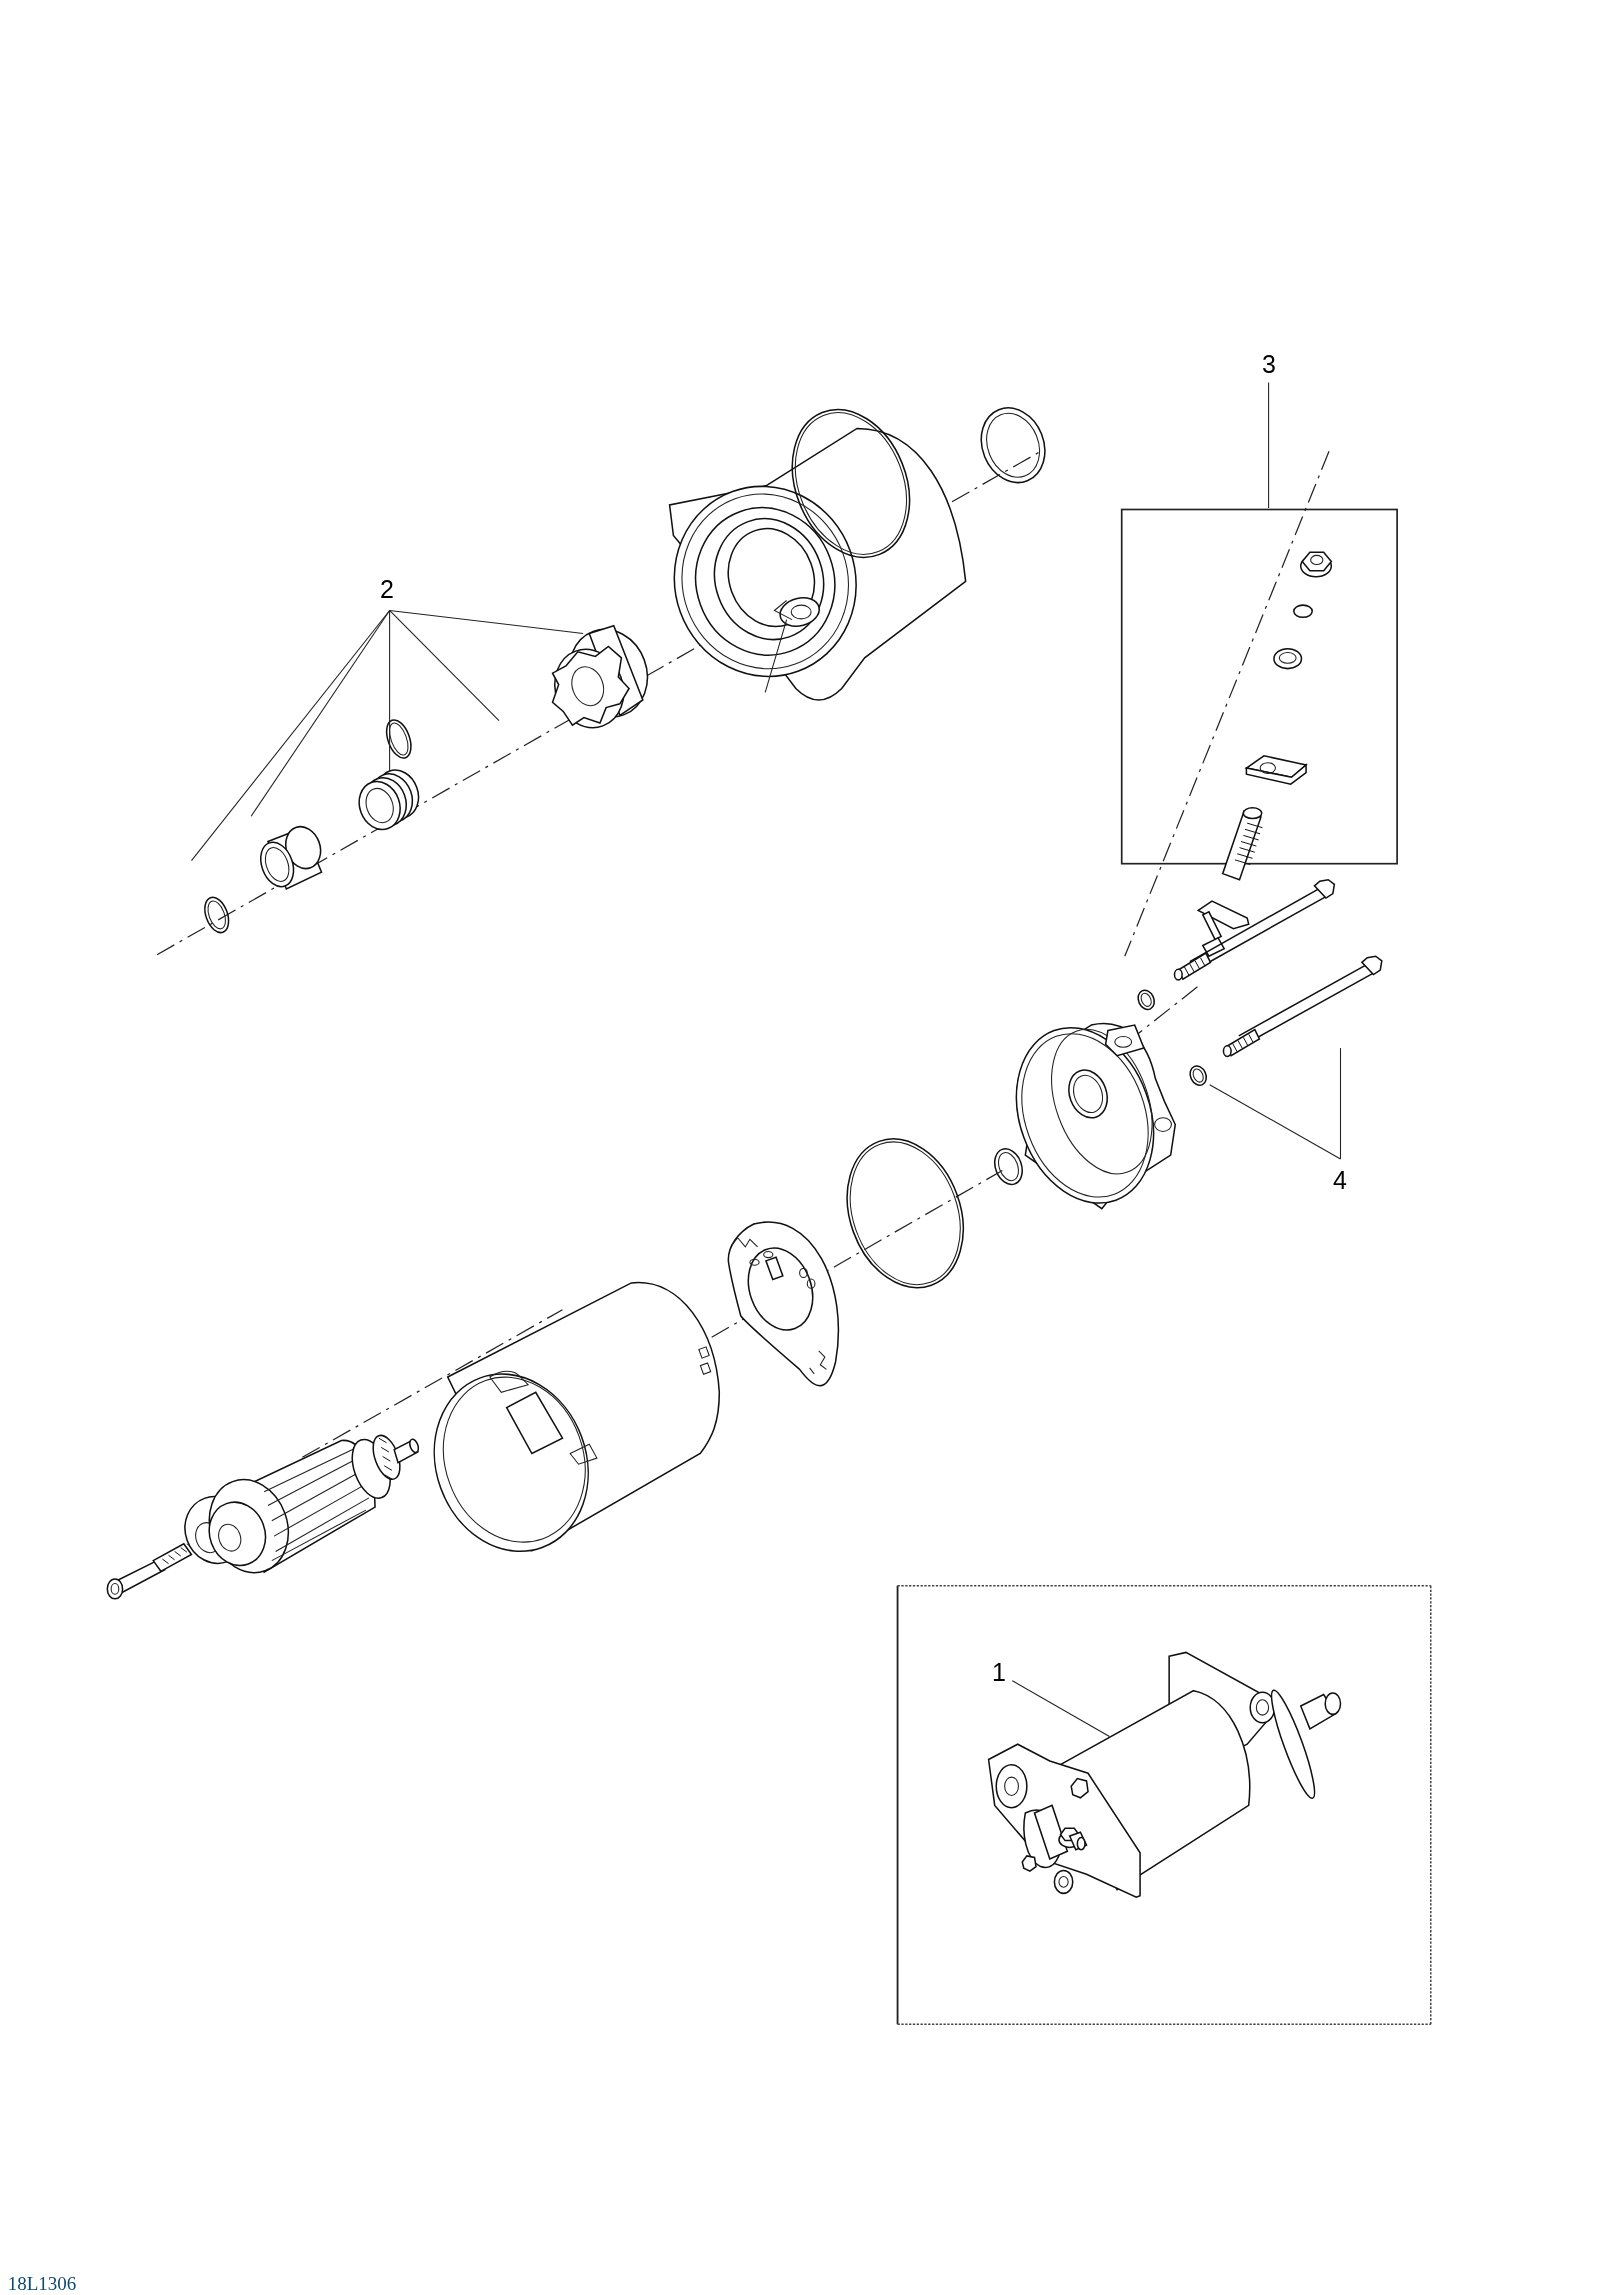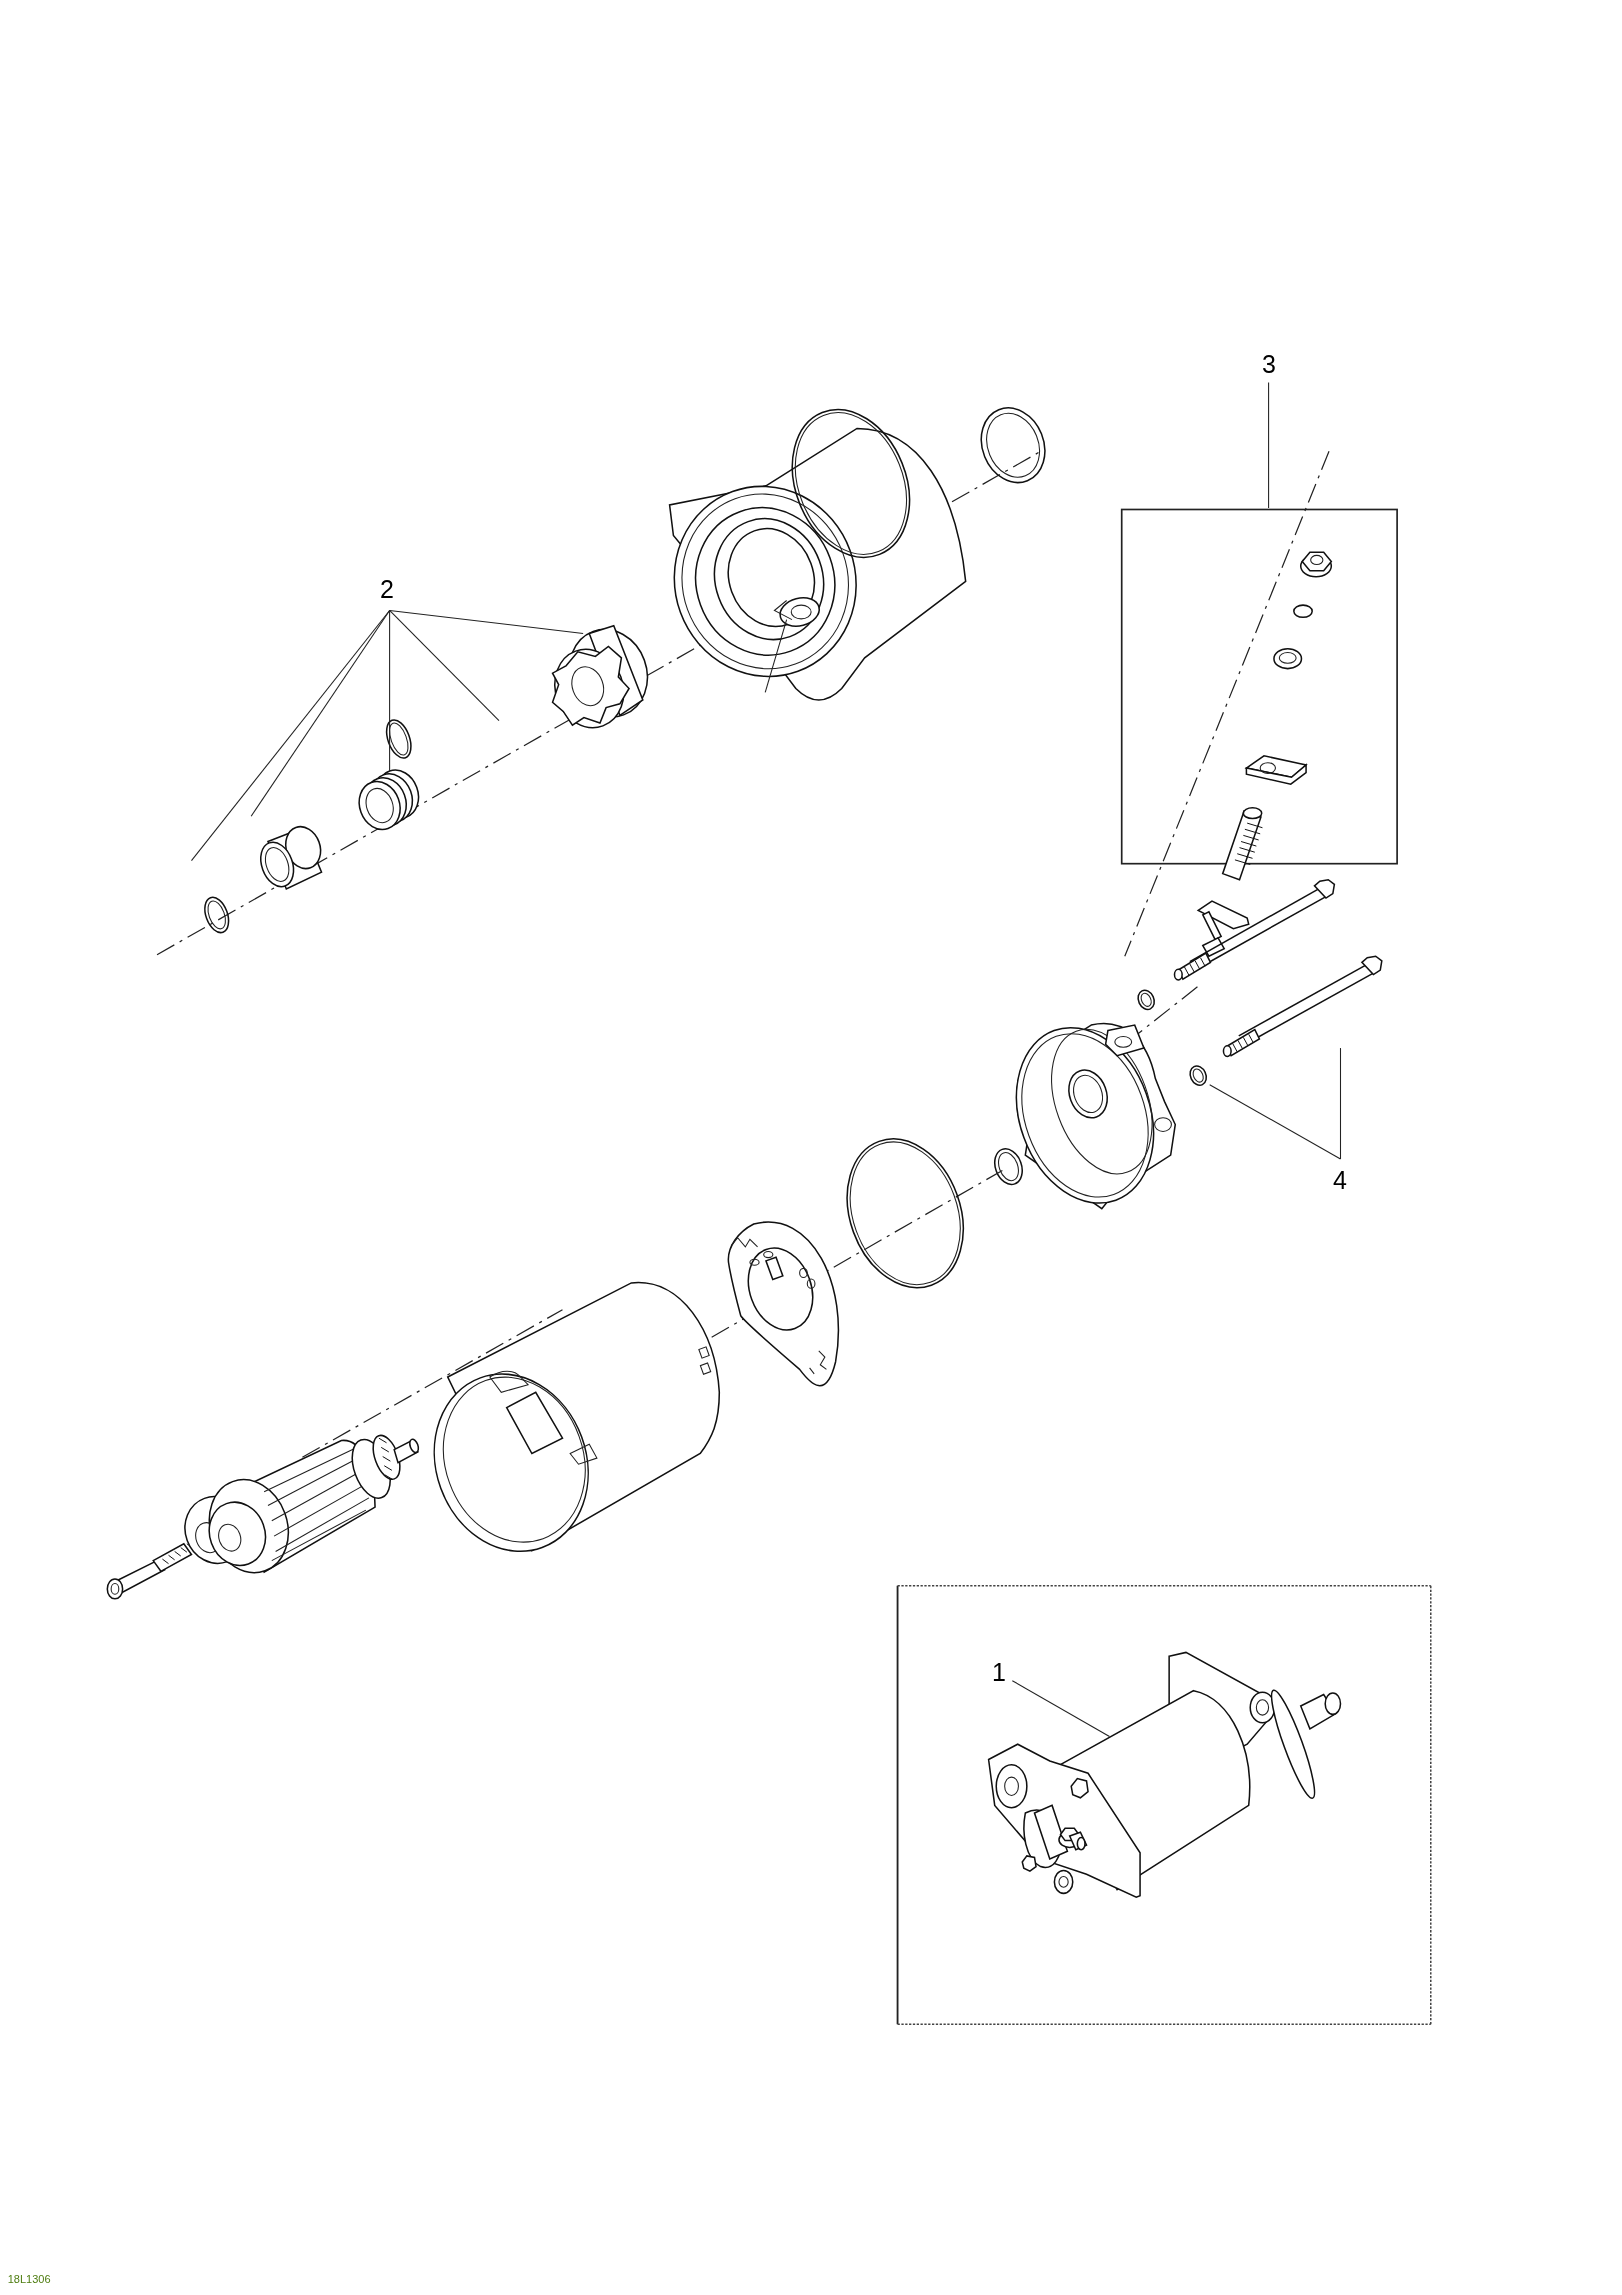--- a/index.html
+++ b/index.html
@@ -1,22 +1,22 @@
 <!DOCTYPE html>
 <html style="font-size:12.2px"><head>
 <meta charset="utf-8">
 <style>
   html, body { margin: 0; padding: 0; background: #ffffff; }
   body { width: 1623px; height: 2295px; position: relative; overflow: hidden;
          font-family: "Liberation Sans", sans-serif; }
   #canvas { position: absolute; left: 0; top: 0; width: 1623px; height: 2295px; }
   .callout { position: absolute; font-family: "Liberation Sans", sans-serif;
              font-size: 25px; color: #000; line-height: 1; }
-  .figure-id { position: absolute; font-family: Liberation Sans, sans-serif;
-               font-size: 11px; color: #4d7c0f; left: 7.7px; top: 2273px; }
+  .figure-id { position: absolute; font-family: Liberation Serif, serif;
+               font-size: 19px; color: #0c4a6e; left: 7.7px; top: 2273px; }
   svg .ln { fill: none; stroke: #111; stroke-width: 2; }
   svg .thin { fill: none; stroke: #222; stroke-width: 1.4; }
   svg .axis { fill: none; stroke: #222; stroke-width: 1.6; stroke-dasharray: 26 8 4 8; }
   svg .frame { fill: none; stroke: #222; stroke-width: 2.2; }
   svg .frame-dot { fill: none; stroke: #444; stroke-width: 2; stroke-dasharray: 3 2; }
   svg .fillw { fill: #fff; stroke: #111; stroke-width: 2; }
   svg .thread { fill: none; stroke: #111; stroke-width: 1.3; }
 </style>
 </head>
 <body>

